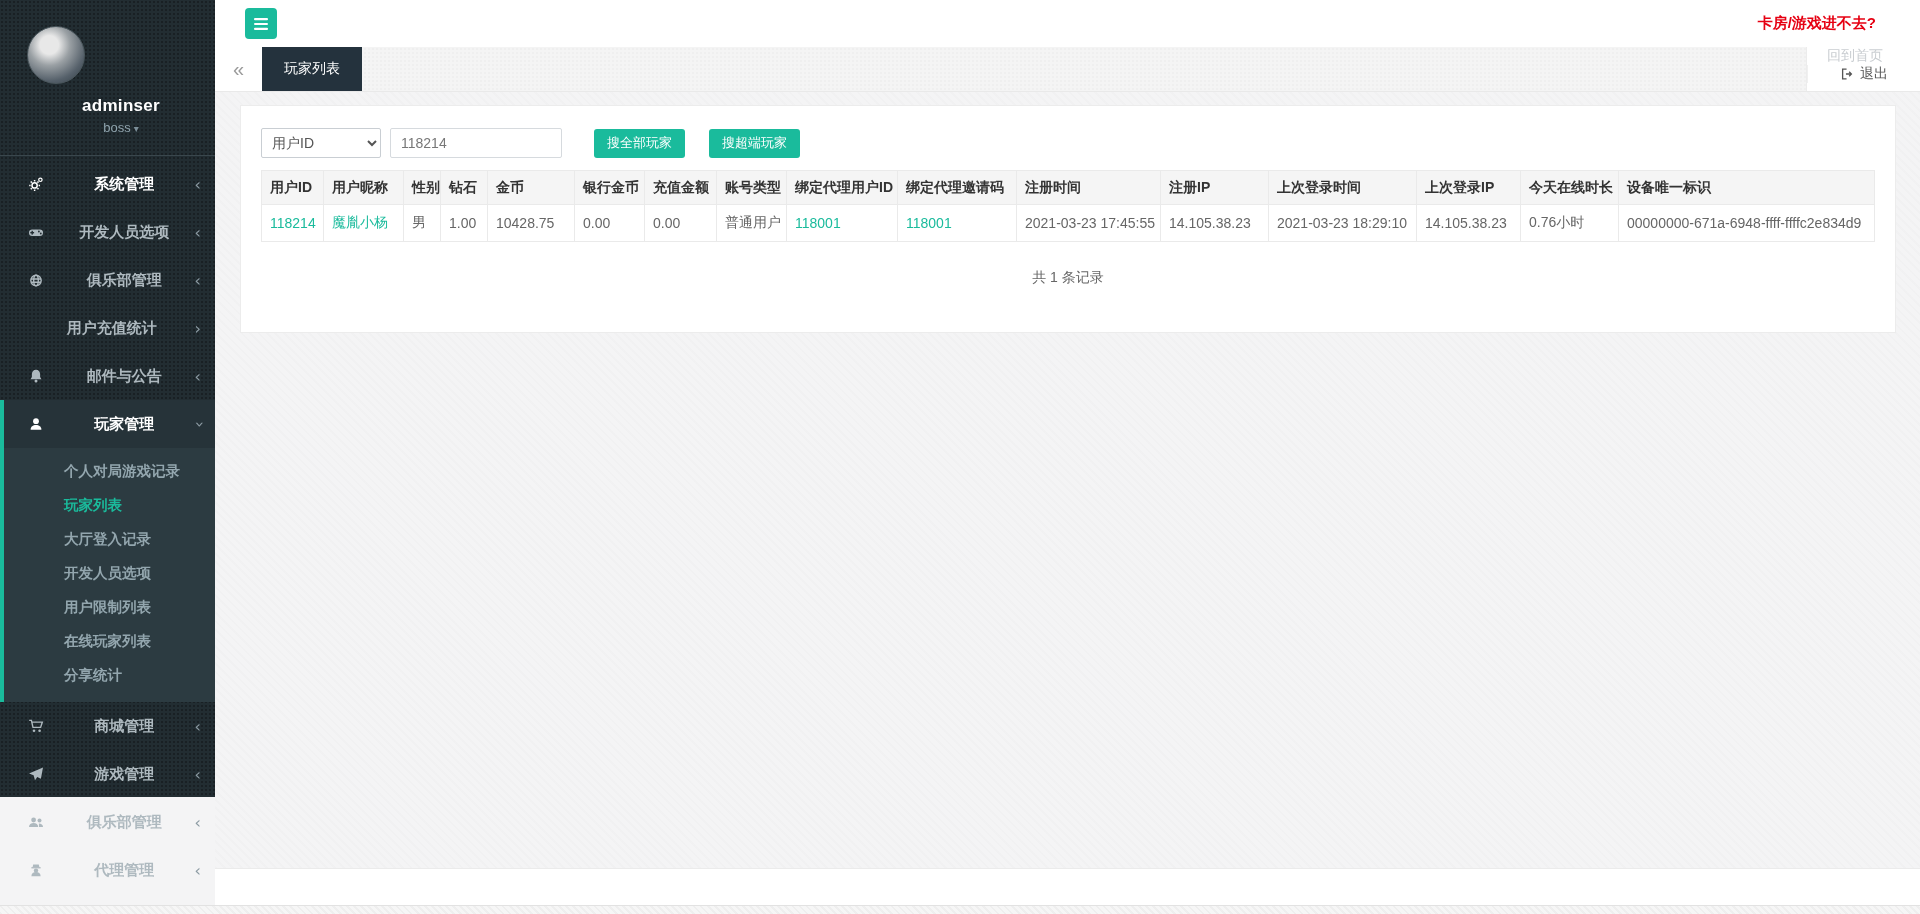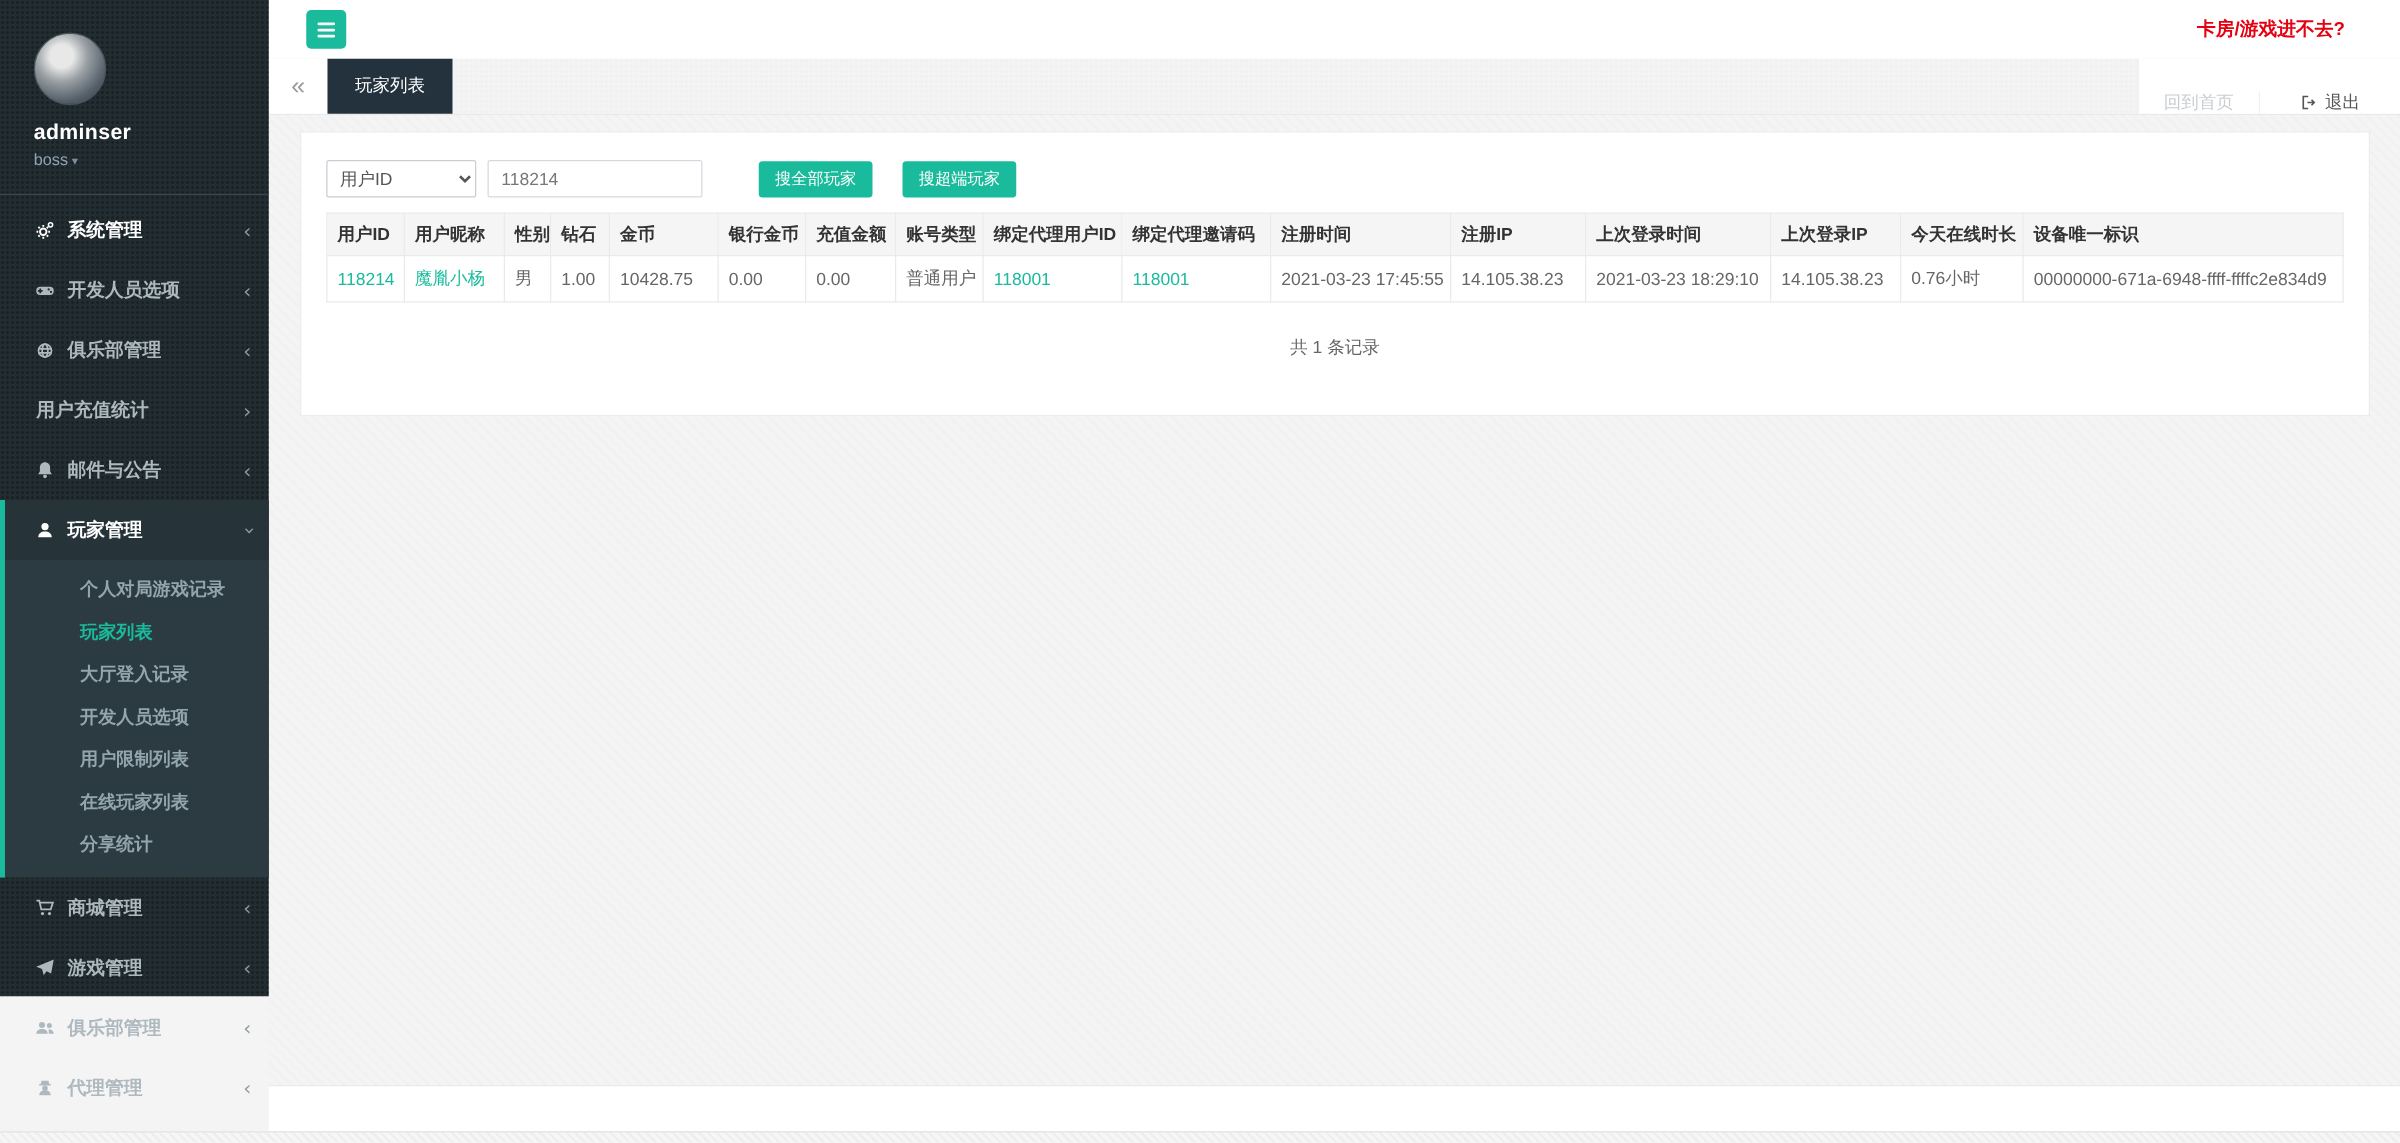--- a/index.html
+++ b/index.html
@@ -17,21 +17,21 @@
     background:#f4f4f5;
     position:relative;
     display:flex;
   }
   
   .sidebar{
     width:215px;height:797px;flex:0 0 215px;
     background-color:var(--sidebar-bg);
     background-image:radial-gradient(rgba(0,0,0,0.28) 1px, transparent 1.2px);
     background-size:4px 4px;
-    color:#b0bcc2;position:relative;z-index:2;
+    color:#b0bcc2;position:relative;z-index:2;text-align:center;
   }
   .user-panel{padding:26px 0 14px 27px;}
   .avatar{
     width:58px;height:58px;border-radius:50%;
     background:radial-gradient(circle at 38% 32%, #e8e8e8 0 18%, #9aa0a4 40%, #55606a 70%, #2e3a42 100%);
     border:1px solid #4a565c;
   }
   .user-name{margin-top:12px;color:#fff;font-size:17px;font-weight:700;letter-spacing:.3px;}
   .user-role{margin-top:4px;color:#8fa3ad;font-size:13px;cursor:pointer;}
   .user-role .caret{font-size:10px;color:#7c8f99;margin-left:3px;}
@@ -76,21 +76,21 @@
   }
   .collapse-btn{
     width:47px;background:#fff;display:flex;align-items:center;justify-content:center;
     color:#9a9a9a;font-size:20px;cursor:pointer;border:none;
   }
   .tab{
     background:var(--tab-active-bg);color:#fff;font-size:14px;
     display:flex;align-items:center;padding:0 22px;cursor:pointer;white-space:nowrap;
   }
   .tabbar-spacer{flex:1;}
-  .tabbar-right{display:flex;align-items:flex-end;background:#fff;border-left:1px solid #ececec;}
+  .tabbar-right{display:flex;align-items:flex-start;background:#fff;border-left:1px solid #ececec;flex-direction:column;}
   .home-link{display:flex;align-items:center;padding:0 20px;color:#c9cdd1;font-size:14px;cursor:pointer;}
   .logout-btn{display:flex;align-items:center;gap:6px;padding:0 32px;color:#555;font-size:14px;cursor:pointer;border-left:1px solid #f0f0f0;}
   .logout-btn svg{width:14px;height:14px;}
   .content{
     height:776px;background:#f4f4f5;padding:13px 24px 0 25px;
     background-image:repeating-linear-gradient(45deg, rgba(0,0,0,0.012) 0 2px, transparent 2px 6px);
   }
   .panel{background:#fff;border:1px solid #ececec;min-height:228px;padding:22px 20px 24px 20px;}
   
   .search-row{display:flex;align-items:center;}
@@ -99,21 +99,21 @@
     font-size:14px;color:#555;padding:0 6px;font-family:inherit;
   }
   .query-input{
     width:172px;height:30px;border:1px solid #d6dade;border-radius:2px;margin-left:9px;
     font-size:14px;color:#777;padding:0 10px;font-family:inherit;outline:none;
   }
   .btn{
     height:29px;border:none;border-radius:3px;background:var(--accent);color:#fff;
     font-size:13px;padding:0 13px;cursor:pointer;font-family:inherit;white-space:nowrap;
   }
-  .btn-search-all{margin-left:45px;}
+  .btn-search-all{margin-left:32px;}
   .btn-search-super{margin-left:24px;}
   
   .player-table{width:100%;border-collapse:collapse;margin-top:12px;table-layout:fixed;}
   .player-table th,.player-table td{
     border:1px solid #eaeaea;border-left:none;white-space:nowrap;overflow:hidden;
     padding:0 8px;text-align:left;
   }
   .player-table th:first-child,.player-table td:first-child{border-left:1px solid #eaeaea;}
   .player-table th{height:34px;background:#f5f5f5;color:#333;font-size:14px;font-weight:700;}
   .player-table td{height:37px;color:#666;font-size:14px;background:#fff;}

